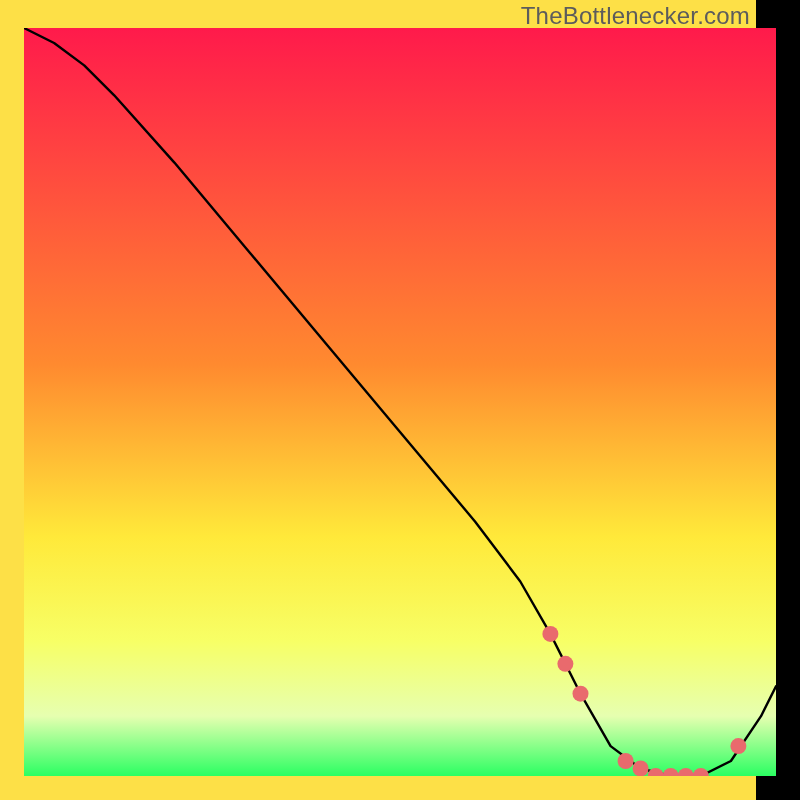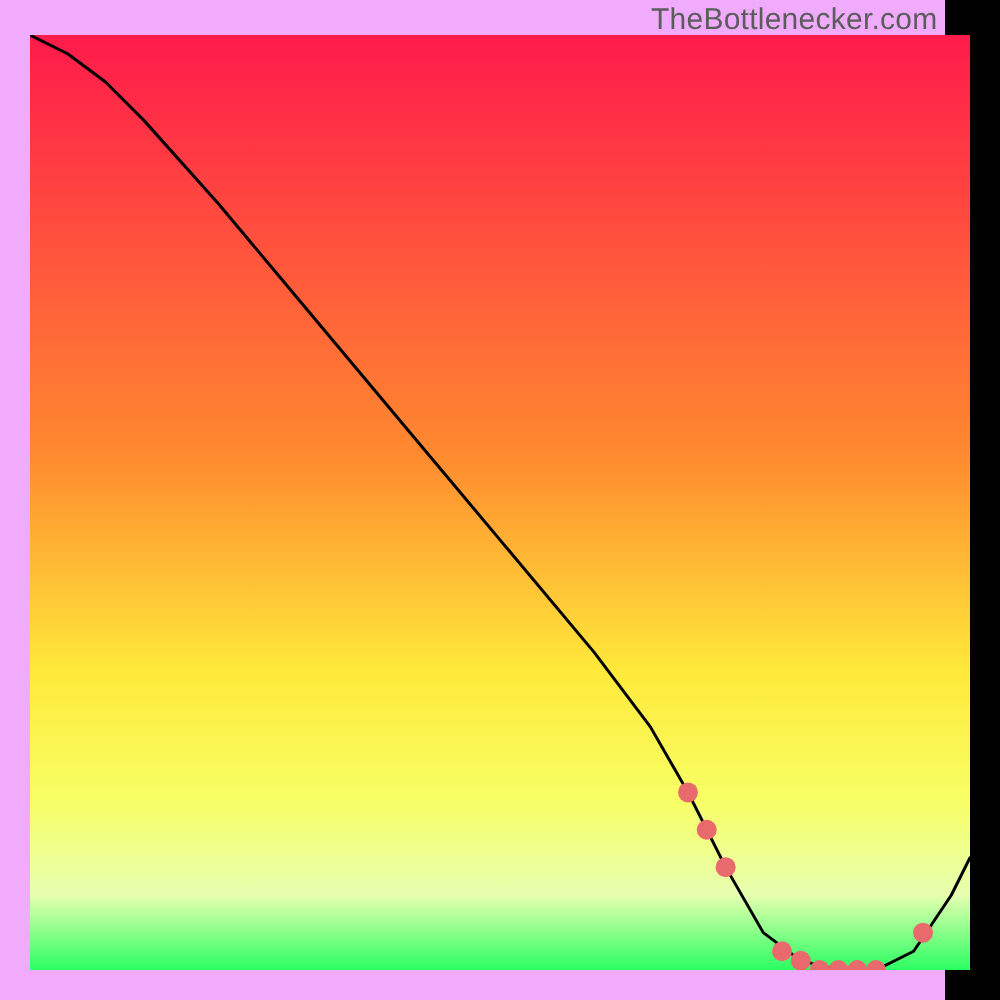--- a/index.html
+++ b/index.html
@@ -8,21 +8,21 @@
     width: 800px;
     height: 800px;
     background: #000;
     overflow: hidden;
     font-family: Arial, Helvetica, sans-serif;
   }
   .outer {
     position: relative;
     width: 756px;
     height: 800px;
-    background: #f0abfc;
+    background: #fde047;
   }
   .watermark {
     position: absolute;
     top: 2px;
     right: 6px;
     color: #5c5c5c;
     font-size: 24px;
     letter-spacing: 0.2px;
     font-weight: 400;
     z-index: 5;

